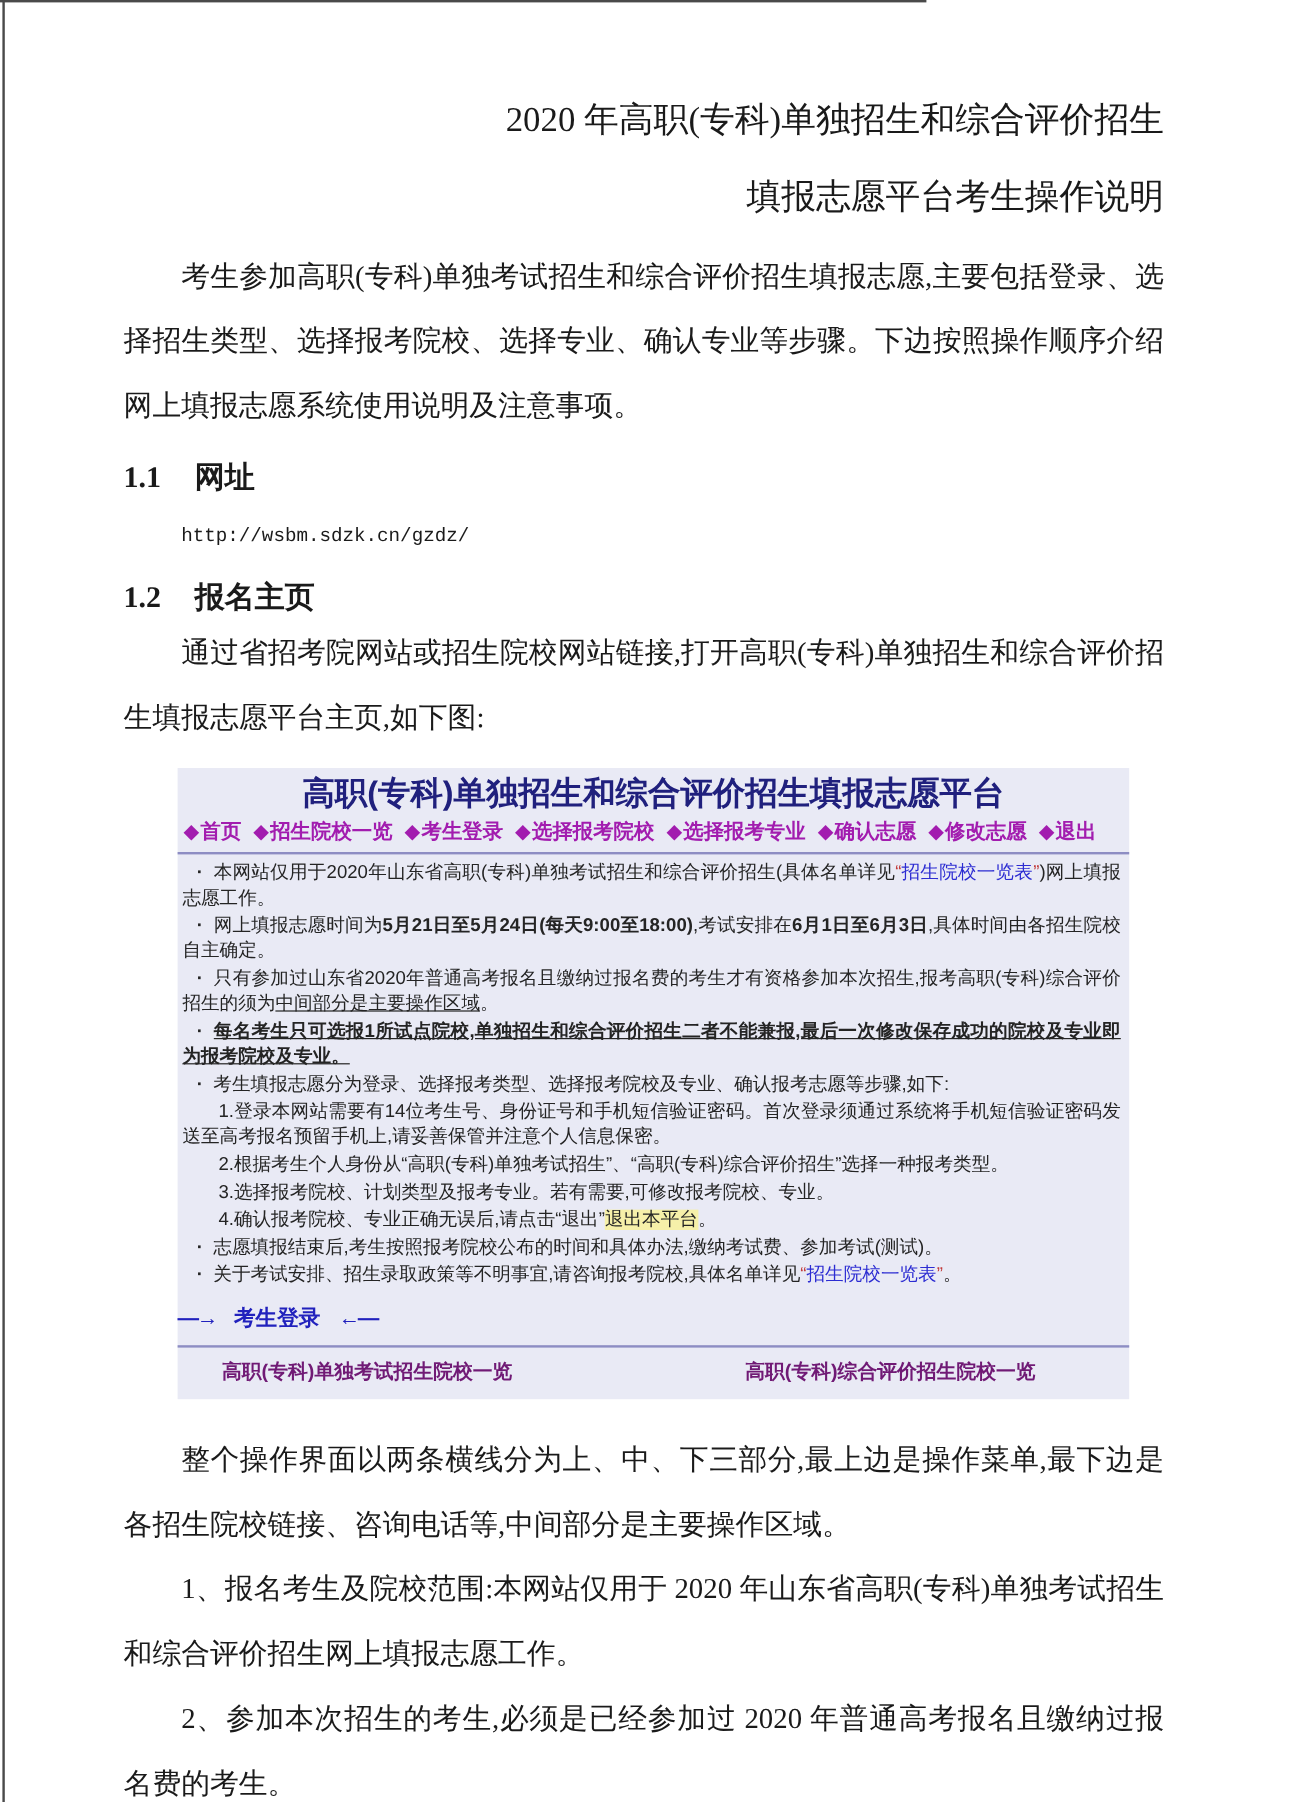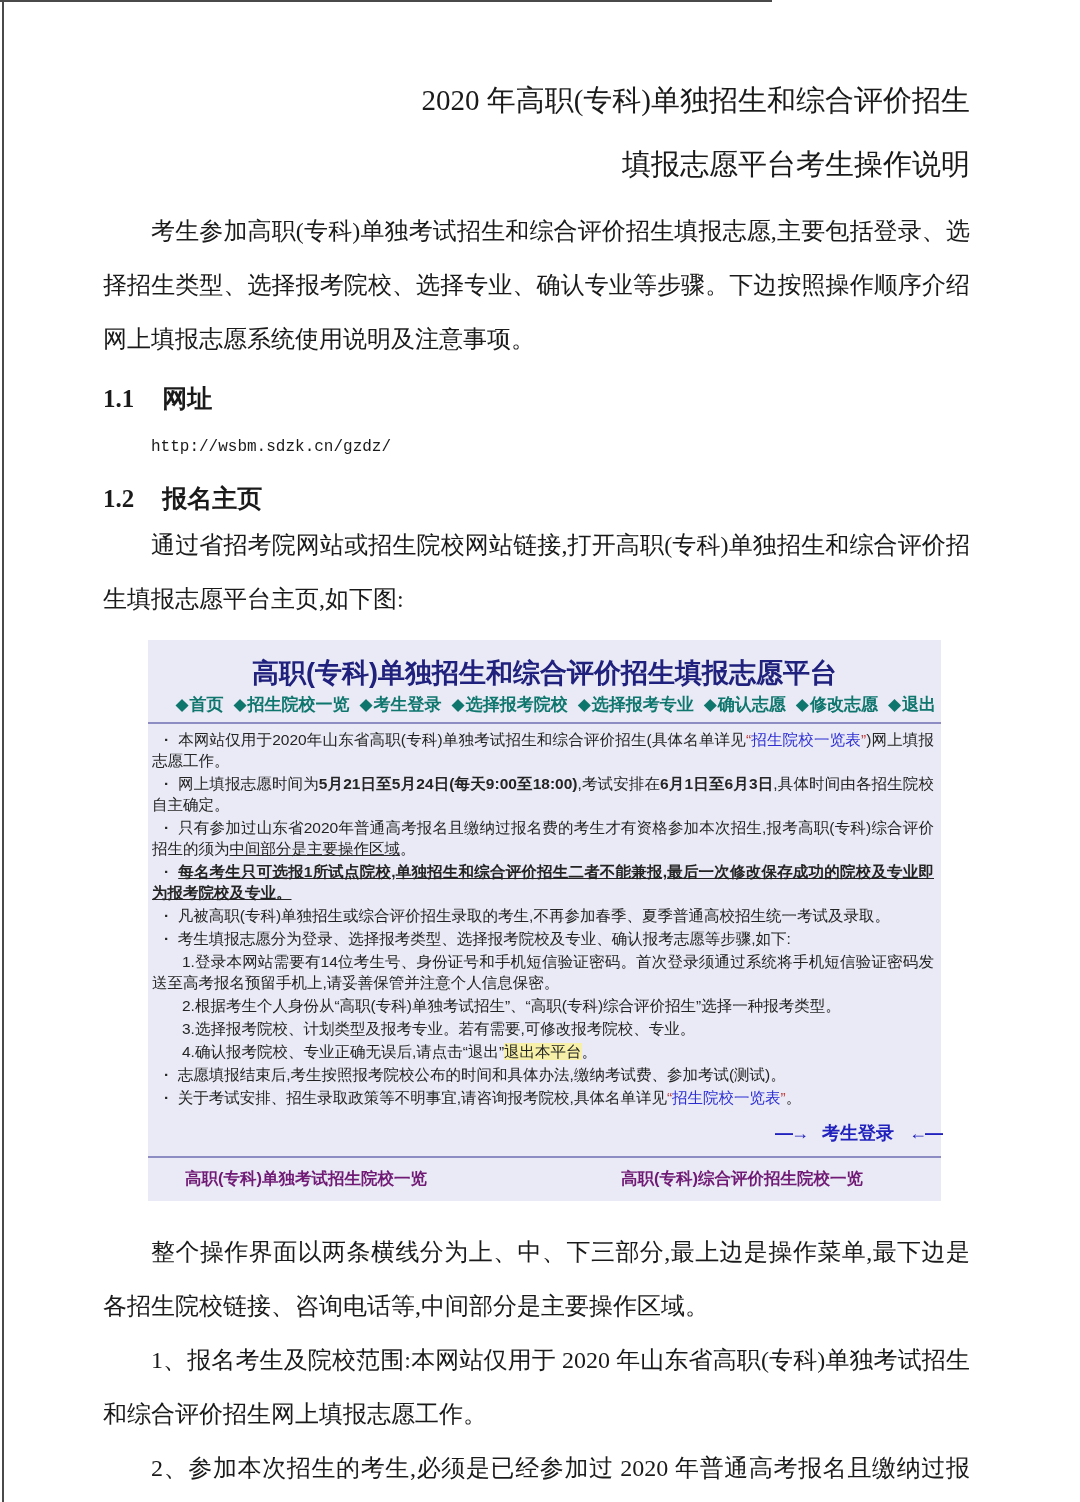--- a/index.html
+++ b/index.html
@@ -24,42 +24,42 @@
 
   .heading { margin-top: 14px; font-size: 25px; font-weight: bold; line-height: 38px; }
   .h-num { margin-right: 28px; }
   .url { margin: 10px 0 0 48px; font-size: 16px; line-height: 38px;
          font-family: "Liberation Mono", "DejaVu Sans Mono", monospace; }
 
   
   .shot {
     margin: 14px 0 0 45px; width: 793px;
     background: #e9eaf5;
-    padding: 16px 0 12px;
+    padding: 4px 0 12px;
     font-family: "Liberation Sans", "DejaVu Sans", sans-serif;
     box-sizing: border-box;
   }
   .shot-title { font-size: 27px; font-weight: bold; color: #20207d; text-align: center; line-height: 34px; }
-  .shot-menu { text-align: right; margin-top: 3px; font-size: 17px; font-weight: bold; line-height: 24px; color: #0f766e; white-space: nowrap; }
+  .shot-menu { text-align: left; margin-top: 3px; font-size: 17px; font-weight: bold; line-height: 24px; color: #a21caf; white-space: nowrap; }
   .menu-item { margin: 0 5px; cursor: pointer; }
   .diamond { margin-right: 1px; }
   .shot-hr { height: 2px; background: #8d8dc3; margin-top: 5px; }
   .notices { list-style: none; margin: 5px 0 0; padding: 0 7px 0 4px;
              font-size: 15.5px; line-height: 21px; color: #242424; }
   .notices li { margin: 2px 0; text-align: justify; }
   .n-bullet { text-indent: 12px; }
   .n-bullet::before { content: "\00B7\00a0\00a0"; font-weight: bold; }
   .n-num { text-indent: 30px; }
   .s-b  { font-weight: bold; }
   .s-u  { text-decoration: underline; }
   .s-ub { font-weight: bold; text-decoration: underline; }
   .s-link { color: #2c2cd2; cursor: pointer; }
   .s-red { color: #c23b3b; }
   .s-hl { background: #f6f0a9; }
-  .login-row { text-align: right; margin-top: 13px; font-size: 18px; font-weight: bold; color: #2121bd; line-height: 24px; }
+  .login-row { text-align: left; margin-top: 13px; font-size: 18px; font-weight: bold; color: #2121bd; line-height: 24px; }
   .arrow { letter-spacing: -2px; }
   .login-link { margin: 0 10px; cursor: pointer; }
   .hr2 { margin-top: 11px; }
   .shot-footer { display: flex; margin-top: 9px; font-size: 16.5px; font-weight: bold; color: #701a75; line-height: 22px; }
   .foot-link { cursor: pointer; }
   .foot-link:first-child { margin-left: 37px; }
   .foot-link:last-child { margin-left: auto; margin-right: 78px; }
 </style>
 </head>
 <body>
@@ -86,21 +86,20 @@
 
     <div class="shot">
       <div class="shot-title">高职(专科)单独招生和综合评价招生填报志愿平台</div>
       <div class="shot-menu" id="shot-menu"><span class="menu-item"><span class="diamond">◆</span><span>首页</span></span><span class="menu-item"><span class="diamond">◆</span><span>招生院校一览</span></span><span class="menu-item"><span class="diamond">◆</span><span>考生登录</span></span><span class="menu-item"><span class="diamond">◆</span><span>选择报考院校</span></span><span class="menu-item"><span class="diamond">◆</span><span>选择报考专业</span></span><span class="menu-item"><span class="diamond">◆</span><span>确认志愿</span></span><span class="menu-item"><span class="diamond">◆</span><span>修改志愿</span></span><span class="menu-item"><span class="diamond">◆</span><span>退出</span></span></div>
       <div class="shot-hr"></div>
       <ul class="notices" id="notices">
           <li class="n-bullet"><span>本网站仅用于2020年山东省高职(专科)单独考试招生和综合评价招生(具体名单详见</span><span class="s-red">“</span><span class="s-link">招生院校一览表</span><span class="s-red">”</span><span>)网上填报志愿工作。</span></li>
           <li class="n-bullet"><span>网上填报志愿时间为</span><span class="s-b">5月21日至5月24日(每天9:00至18:00)</span><span>,考试安排在</span><span class="s-b">6月1日至6月3日</span><span>,具体时间由各招生院校自主确定。</span></li>
           <li class="n-bullet"><span>只有参加过山东省2020年普通高考报名且缴纳过报名费的考生才有资格参加本次招生,报考高职(专科)综合评价招生的须为</span><span class="s-u">中间部分是主要操作区域</span><span>。</span></li>
           <li class="n-bullet"><span class="s-ub">每名考生只可选报1所试点院校,单独招生和综合评价招生二者不能兼报,最后一次修改保存成功的院校及专业即为报考院校及专业。</span></li>
-          <li class="n-bullet"><span>凡被高职(专科)单独招生或综合评价招生录取的考生,不再参加春季、夏季普通高校招生统一考试及录取。</span></li>
           <li class="n-bullet"><span>考生填报志愿分为登录、选择报考类型、选择报考院校及专业、确认报考志愿等步骤,如下:</span></li>
           <li class="n-num"><span>1.登录本网站需要有14位考生号、身份证号和手机短信验证密码。首次登录须通过系统将手机短信验证密码发送至高考报名预留手机上,请妥善保管并注意个人信息保密。</span></li>
           <li class="n-num"><span>2.根据考生个人身份从“高职(专科)单独考试招生”、“高职(专科)综合评价招生”选择一种报考类型。</span></li>
           <li class="n-num"><span>3.选择报考院校、计划类型及报考专业。若有需要,可修改报考院校、专业。</span></li>
           <li class="n-num"><span>4.确认报考院校、专业正确无误后,请点击“退出”</span><span class="s-hl">退出本平台</span><span>。</span></li>
           <li class="n-bullet"><span>志愿填报结束后,考生按照报考院校公布的时间和具体办法,缴纳考试费、参加考试(测试)。</span></li>
           <li class="n-bullet"><span>关于考试安排、招生录取政策等不明事宜,请咨询报考院校,具体名单详见</span><span class="s-red">“</span><span class="s-link">招生院校一览表</span><span class="s-red">”</span><span>。</span></li>
         </ul>
       <div class="login-row">
         <span class="arrow">—→</span>

